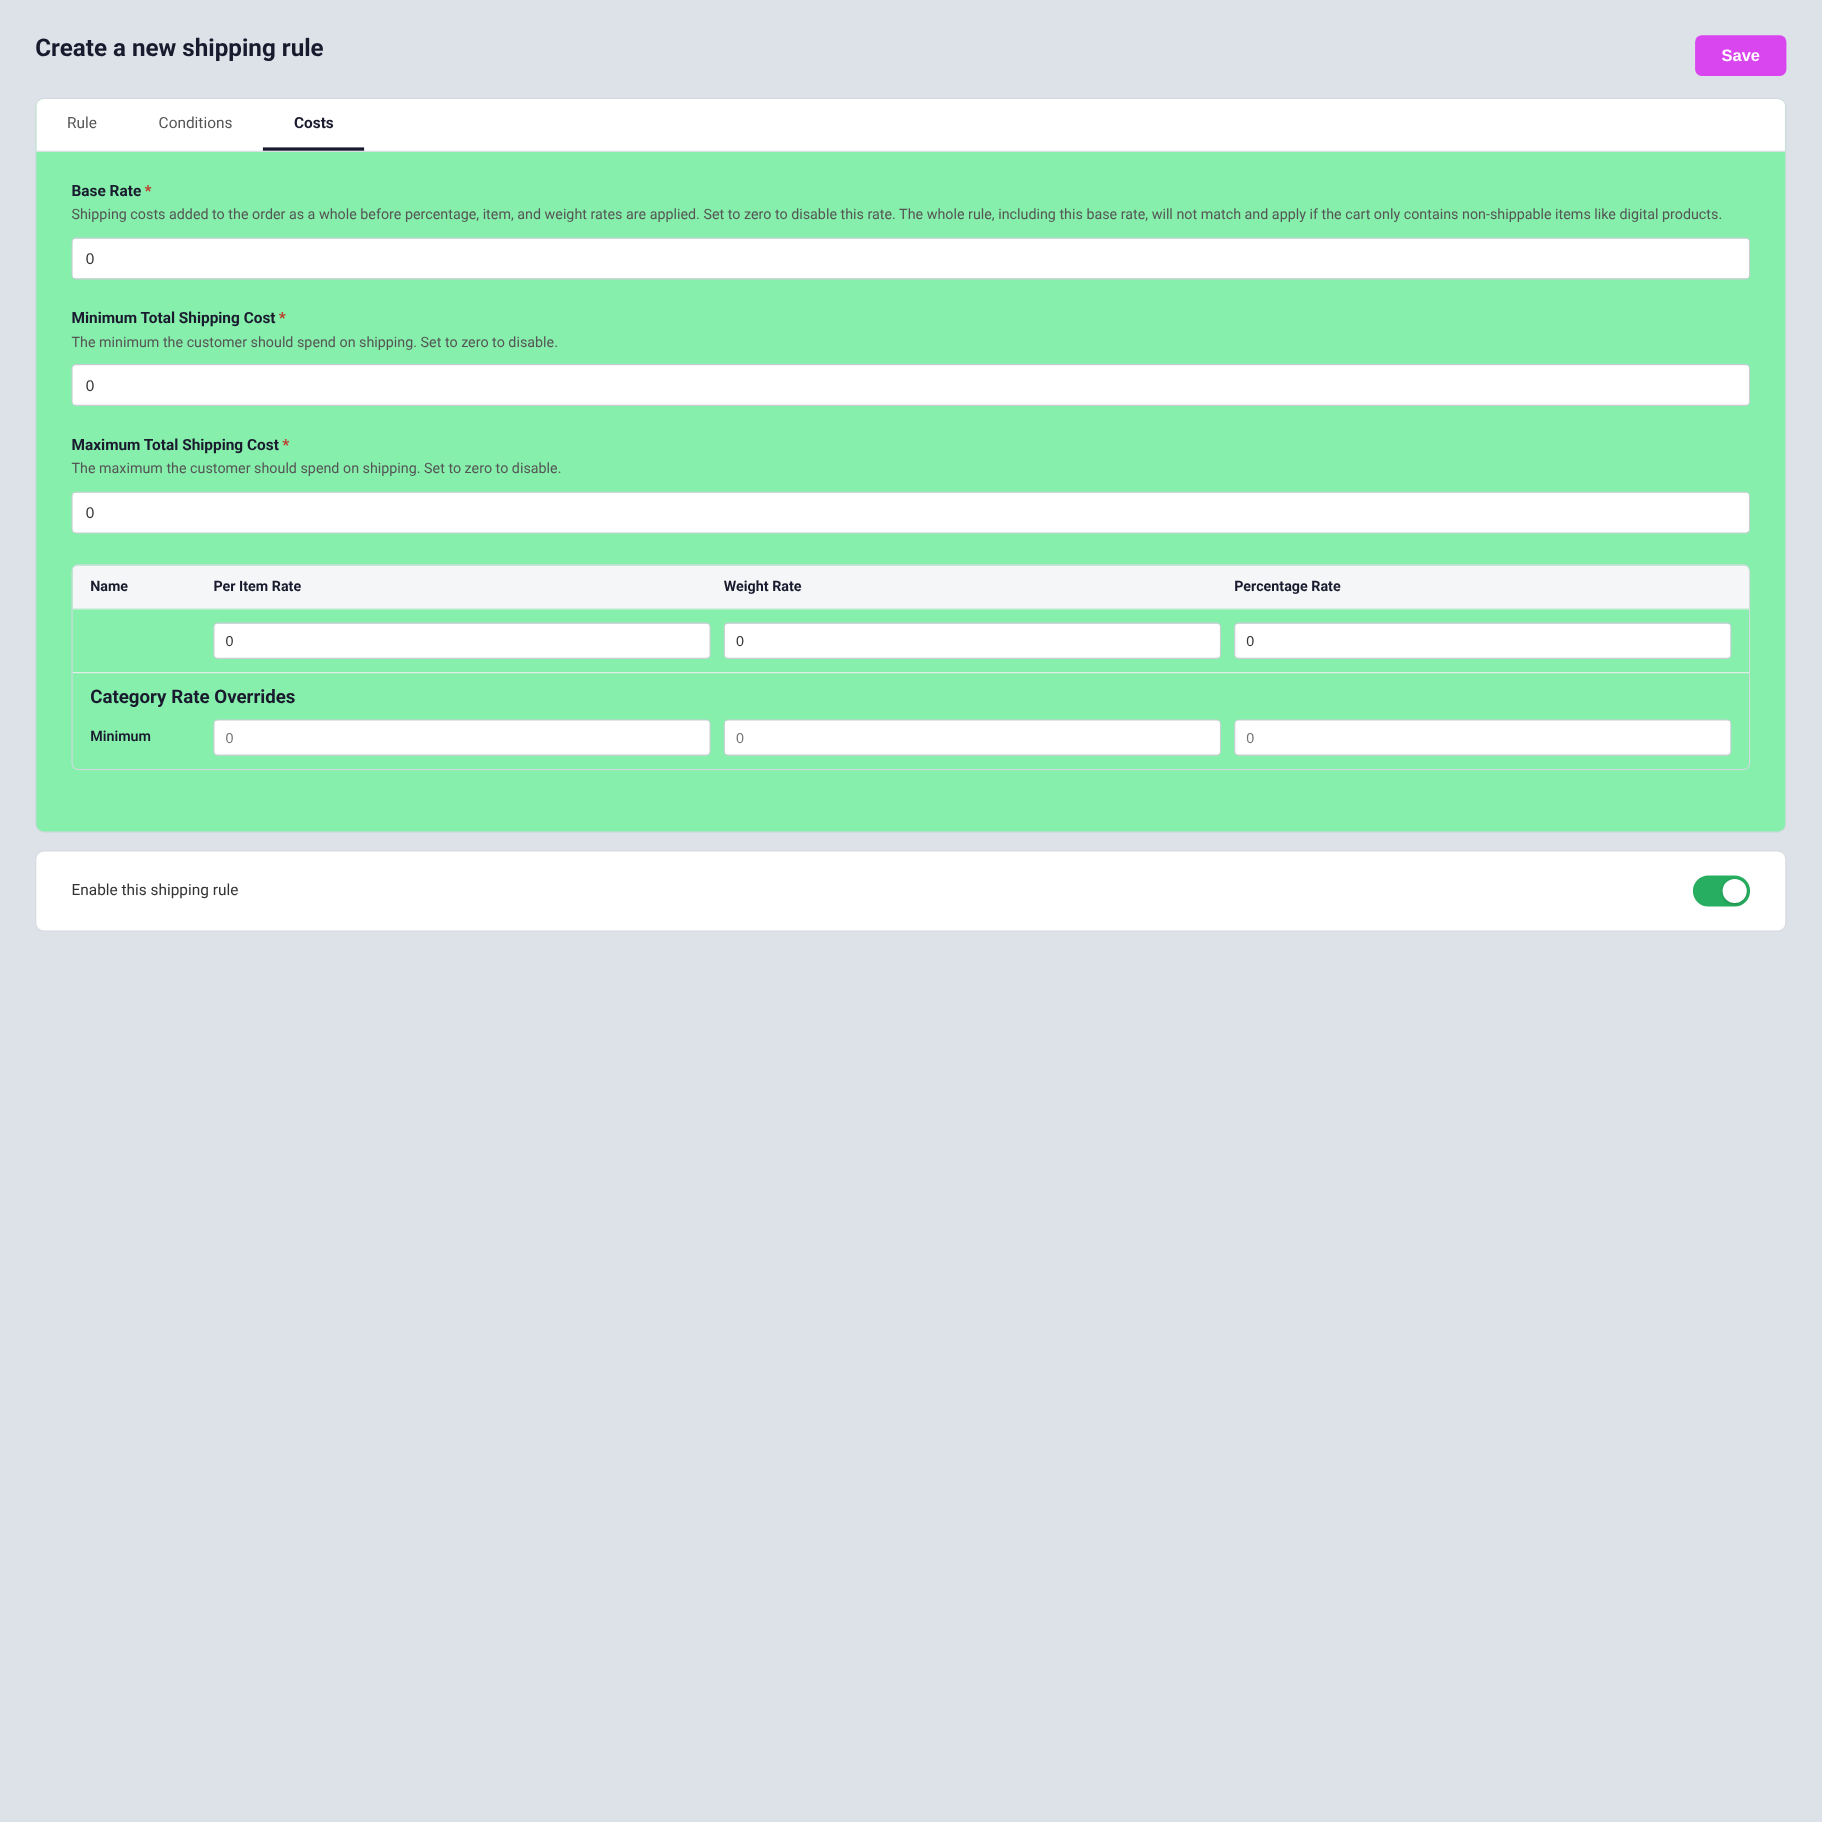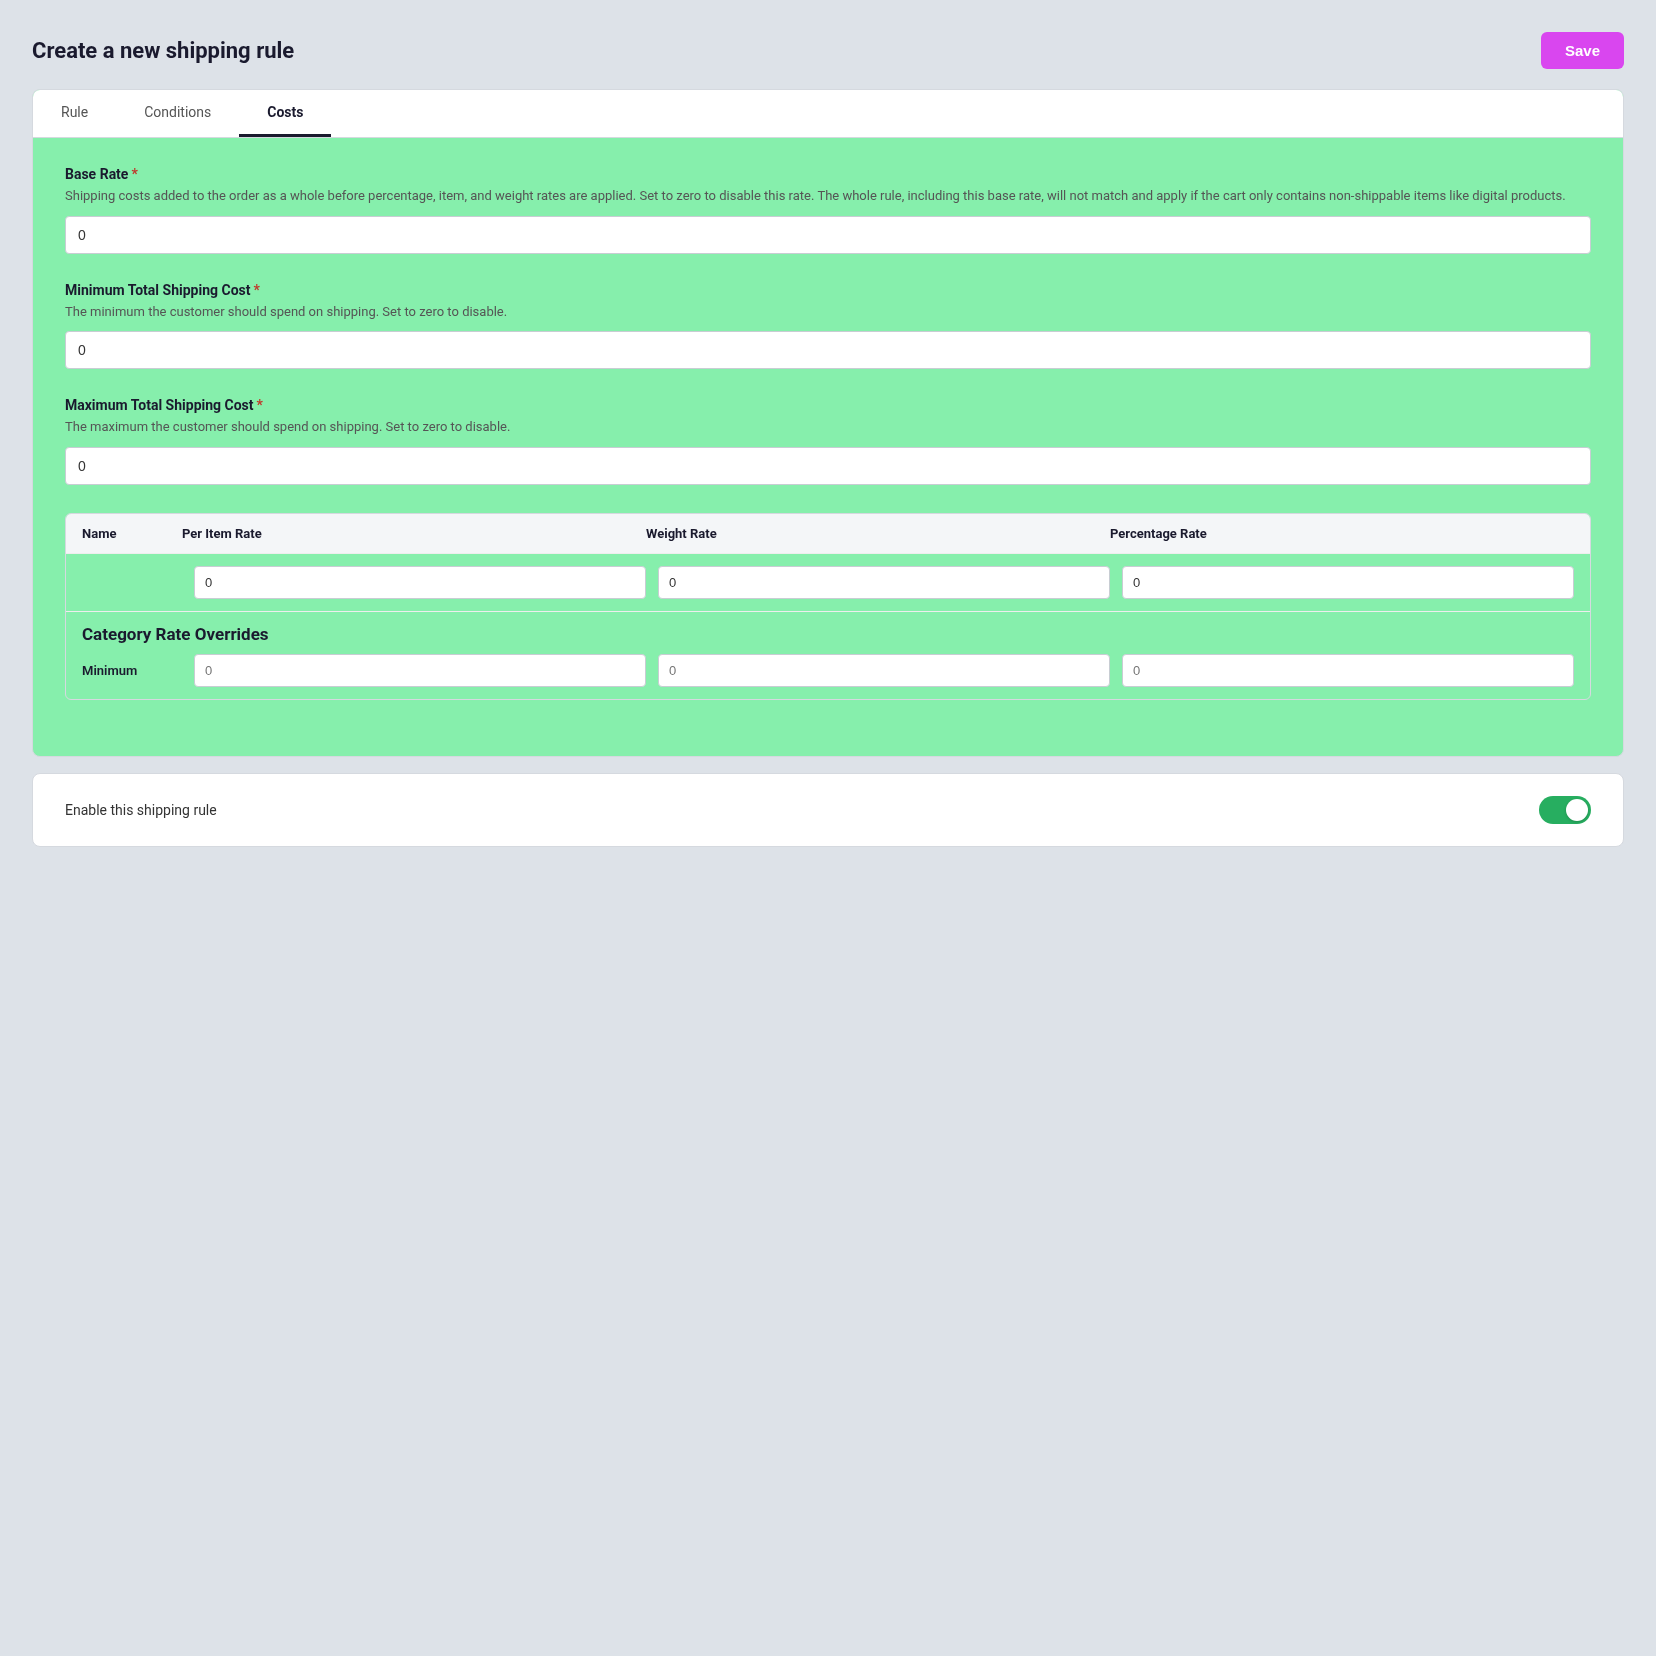--- a/index.html
+++ b/index.html
@@ -5,21 +5,21 @@
     * { box-sizing: border-box; margin: 0; padding: 0; }
     body {
       background: #dde2e8;
       font-family: -apple-system, BlinkMacSystemFont, 'Segoe UI', Roboto, sans-serif;
       padding: 32px;
       min-height: 100vh;
     }
     .page-header {
       display: flex;
       justify-content: space-between;
-      align-items: center;
+      align-items: flex-start;
       margin-bottom: 20px;
     }
     .page-title {
       font-size: 22px;
       font-weight: 700;
       color: #1a1a2e;
     }
     .save-button {
       background: #d946ef;
       color: #fff;
@@ -96,20 +96,21 @@
       width: 100%;
       border: 1px solid #d5d9df;
       border-radius: 6px;
       overflow: hidden;
     }
     .table-header {
       display: grid;
       grid-template-columns: 100px 1fr 1fr 1fr;
       background: #f4f6f8;
       padding: 12px 16px;
+      gap: 12px;
     }
     .table-header-cell {
       font-size: 13px;
       font-weight: 700;
       color: #1a1a2e;
     }
     .table-row {
       display: grid;
       grid-template-columns: 100px 1fr 1fr 1fr;
       padding: 12px 16px;

